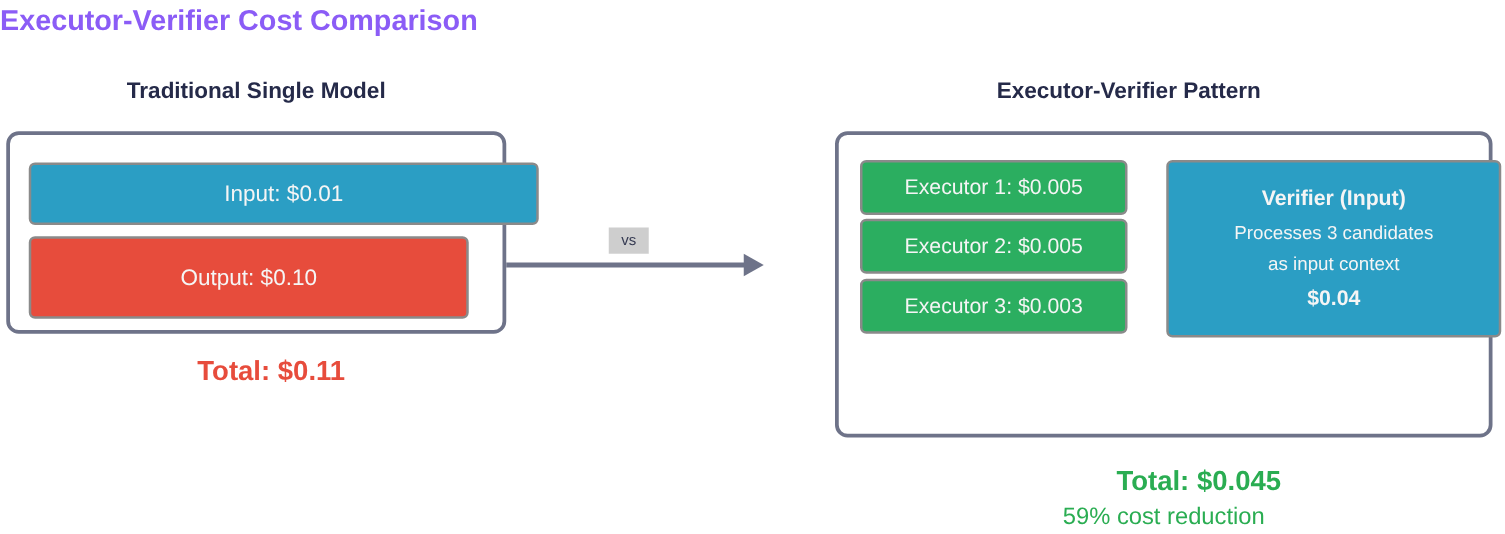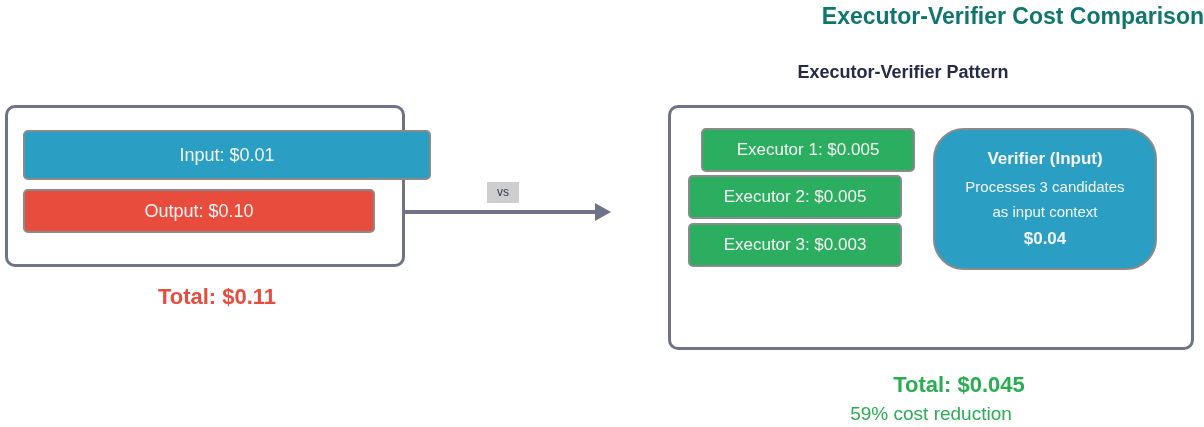--- a/index.html
+++ b/index.html
@@ -12,24 +12,24 @@
     position: relative;
     width: 1204px;
     height: 427px;
     background: #ffffff;
     overflow: hidden;
   }
   .abs { position: absolute; }
 
   .diagram-title {
     left: 0; top: 3px; width: 1204px;
-    text-align: right;
+    text-align: left;
     font-size: 23px;
     font-weight: bold;
-    color: #0f766e;
+    color: #8b5cf6;
   }
   .section-label {
     top: 62px;
     text-align: center;
     font-size: 18px;
     font-weight: bold;
     color: #252a49;
   }
   .section-label.left  { left: 5px;   width: 400px; }
   .section-label.right { left: 640px; width: 526px; }
@@ -48,39 +48,38 @@
     border: 2px solid #8a8a8a;
     border-radius: 5px;
     color: #f5f5f5;
     display: flex;
     align-items: center;
     justify-content: center;
     text-align: center;
     font-size: 18px;
   }
   #input-node  { left: 23px; top: 130px; width: 408px; height: 50px; background: #2b9ec4; }
-  #output-node { left: 23px; top: 189px; width: 352px; height: 44px; background: #e74c3c; }
+  #output-node { left: 23px; top: 189px; width: 352px; height: 66px; background: #e74c3c; }
 
   .executor-node {
     left: 688px; width: 214px; height: 44px;
     background: #2bae60;
     font-size: 17px;
   }
-  #executor-1 { top: 128px; margin-left: 13px; }
+  #executor-1 { top: 128px; }
   #executor-2 { top: 175px; }
   #executor-3 { top: 223px; }
 
   #verifier-node {
-    left: 933px; top: 128px; width: 224px; height: 142px;
+    left: 933px; top: 128px; width: 268px; height: 142px;
     background: #2b9ec4;
     flex-direction: column;
     justify-content: center;
     font-size: 15px;
     line-height: 1.7;
-    border-radius: 31px;
   }
   .verifier-title  { font-size: 17px; font-weight: bold; }
   .verifier-amount { font-size: 17px; font-weight: bold; }
 
   .total-text {
     text-align: center;
     font-weight: bold;
     font-size: 22px;
   }
   #left-total  { left: 17px;   top: 284px; width: 400px; color: #e74c3c; }
@@ -115,20 +114,21 @@
     line-height: 21px;
   }
 </style>
 </head>
 <body>
 
 <div id="canvas">
 
   <div class="abs diagram-title">Executor-Verifier Cost Comparison</div>
 
+  <div class="abs section-label left">Traditional Single Model</div>
   <div class="abs section-label right">Executor-Verifier Pattern</div>
 
   <div class="abs cluster-box" id="left-cluster"></div>
 
   <div class="abs node-box" id="input-node">Input: $0.01</div>
   <div class="abs node-box" id="output-node">Output: $0.10</div>
 
   <div class="abs total-text" id="left-total">Total: $0.11</div>
 
   <div class="abs" id="arrow-line"></div>

